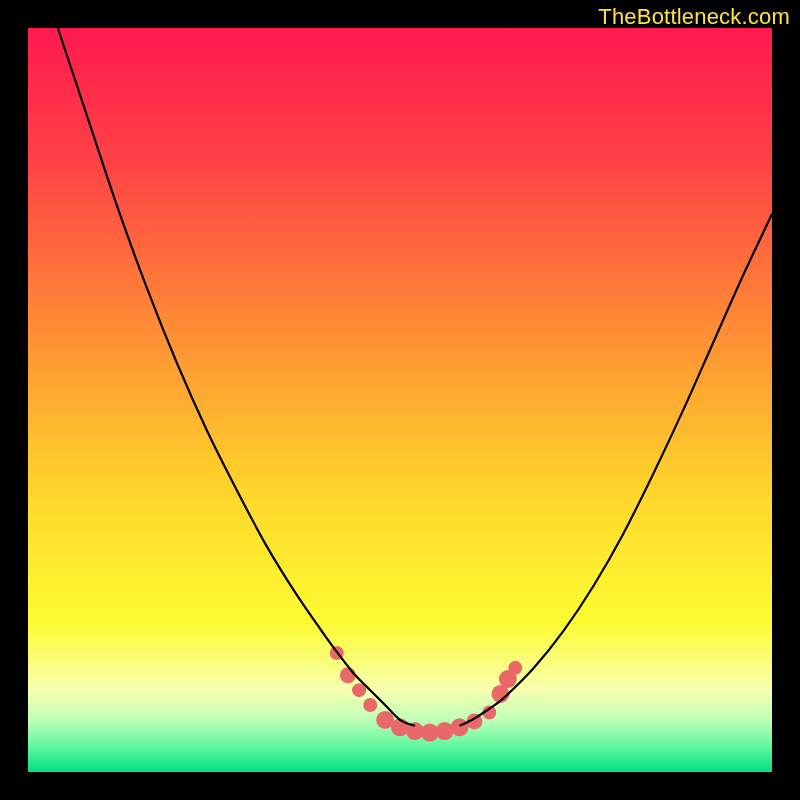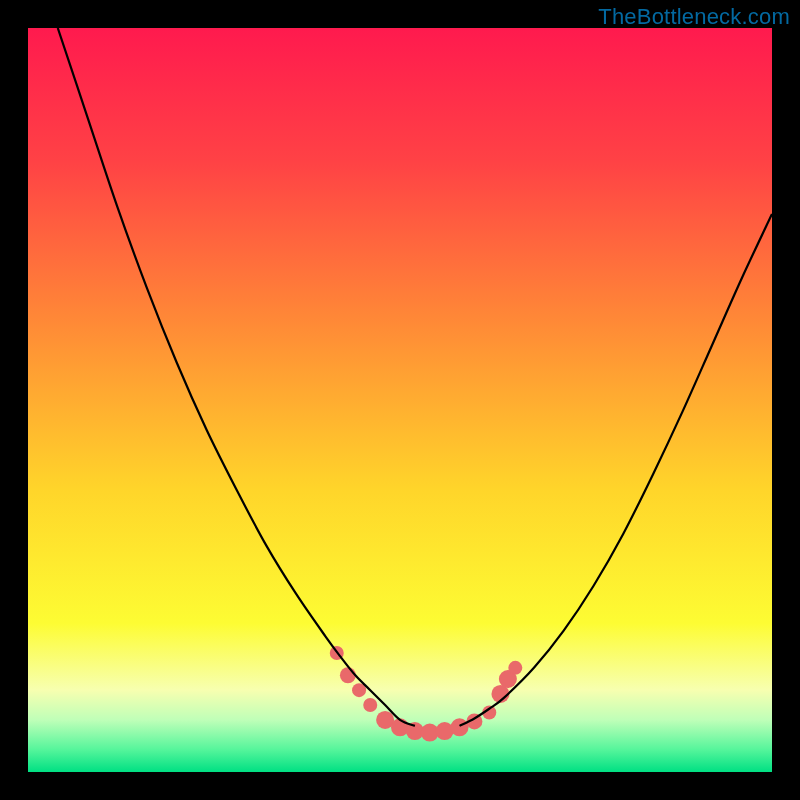--- a/index.html
+++ b/index.html
@@ -15,21 +15,21 @@
     position: absolute;
     left: 28px;
     top: 28px;
     width: 744px;
     height: 744px;
   }
   .watermark {
     position: absolute;
     top: 4px;
     right: 10px;
-    color: #0369a1;
+    color: #fde047;
     font-size: 22px;
     font-weight: 500;
     letter-spacing: 0.2px;
     z-index: 10;
   }
   svg { display: block; }
 </style>
 </head>
 <body>
 

